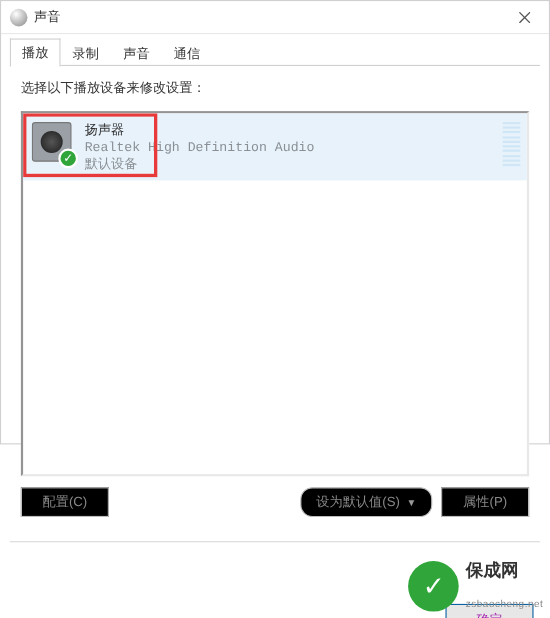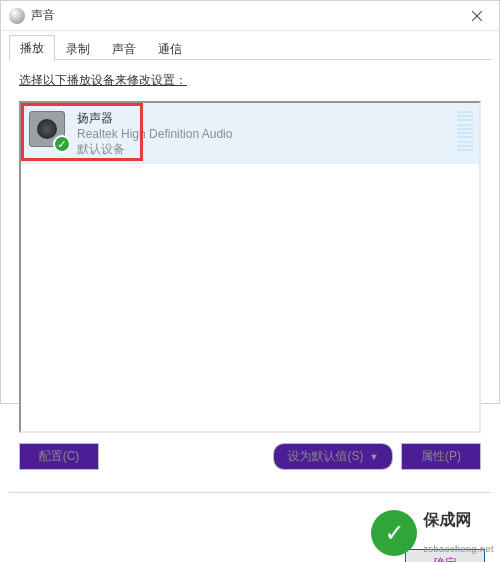--- a/index.html
+++ b/index.html
@@ -62,21 +62,21 @@
   .tab-underline {
     margin: 0 8px;
     border-top: 1px solid #d0d0d0;
     position: relative;
     top: 0px;
   }
 
   .content {
     padding: 12px 18px 8px 18px;
   }
-  .instruction { font-size: 12px; color: #333; margin-bottom: 12px; text-decoration: underline; }
+  .instruction { font-size: 12px; color: #333; margin-bottom: 12px; }
 
   .device-list {
     border: 2px inset #e8e8e8;
     background: #fff;
     height: 332px;
     position: relative;
     overflow: hidden;
   }
   .device-item {
     display: flex;
@@ -115,21 +115,21 @@
     border-radius: 50%;
     background: #2fa53a;
     border: 2px solid #fff;
     color: #fff;
     font-size: 11px;
     display: flex; align-items: center; justify-content: center;
     line-height: 1;
   }
   .device-text { padding-top: 1px; }
   .dev-name { font-size: 12px; color: #333; }
-  .dev-sub  { font-size: 12px; color: #8a8f94; }
+  .dev-sub  { font-size: 12px; color: #8a8f94; font-family: Liberation Mono, monospace; }
   .dev-status { font-size: 12px; color: #8a8f94; }
 
   .level-meter {
     position: absolute;
     right: 6px; top: 8px;
     width: 16px; height: 40px;
     display: flex; flex-direction: column; justify-content: space-between;
   }
   .level-meter div { height: 2px; background: #cfe6f6; }
 
@@ -138,21 +138,21 @@
     justify-content: space-between;
     margin-top: 10px;
     gap: 8px;
   }
   .lower-btns .left, .lower-btns .right { display: flex; gap: 8px; }
   .btn {
     min-width: 80px;
     padding: 4px 12px;
     font-size: 12px;
     border: 1px solid #bdbdbd;
-    background: #4c1d95;
+    background: #000000;
     color: #888;
     display: inline-flex; align-items: center; justify-content: center;
     white-space: nowrap;
   }
   .btn.wdd { min-width: 120px; border-radius: 11px; }
   .btn .dd { margin-left: 6px; font-size: 9px; color: #999; }
 
   .sep { border-top: 1px solid #d9d9d9; margin: 14px 8px 0 8px; }
 
   .dialog-btns {

